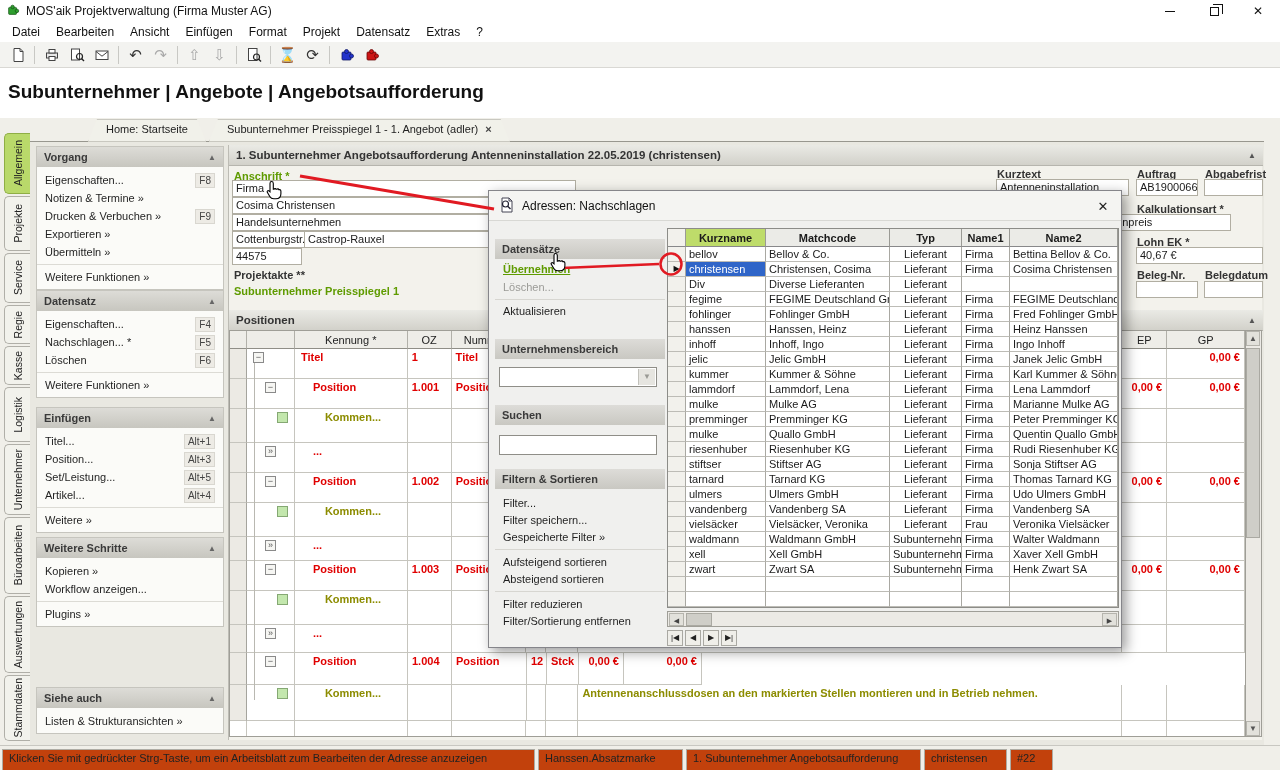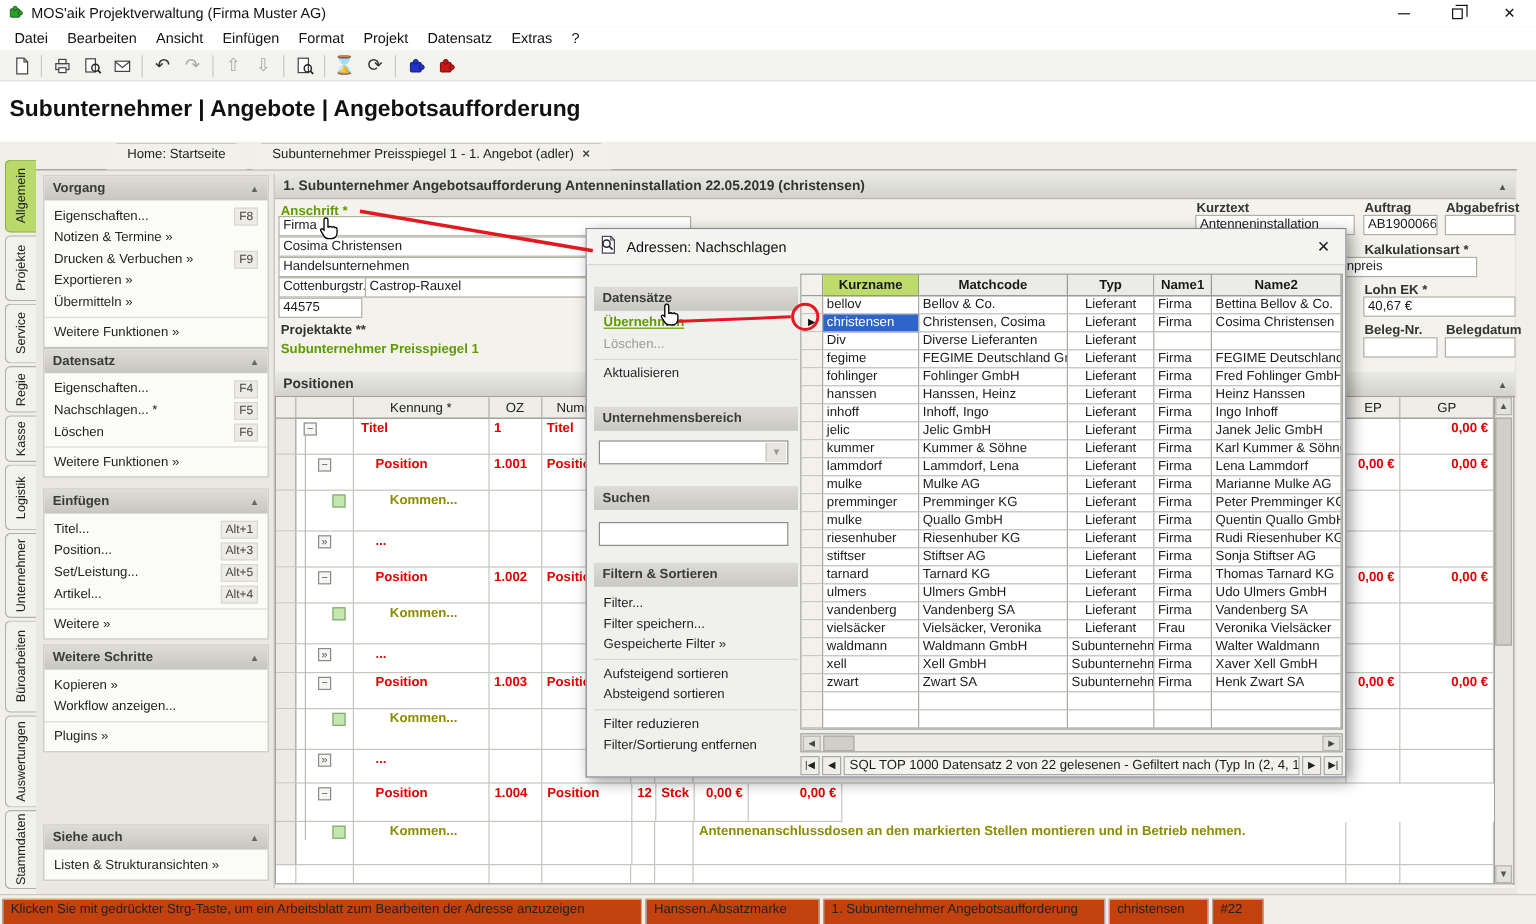--- a/index.html
+++ b/index.html
@@ -859,21 +859,20 @@
       </div>
 
     <div class="hscroll">
       <div class="hbtn" style="left:1px">◀</div>
       <div class="sthumb" style="left:18px;top:1px;width:26px;height:13px"></div>
       <div class="hbtn" style="right:1px">▶</div>
     </div>
     <div class="dnav">
       <div class="nbtn">|◀</div>
       <div class="nbtn">◀</div>
-      <div class="dstatus">SQL TOP 1000 Datensatz 2 von 22 gelesenen - Gefiltert nach (Typ In (2, 4, 1</div>
       <div class="nbtn">▶</div>
       <div class="nbtn">▶|</div>
     </div>
   </div>
 
   <div class="abs statusbar" id="statusbar">
       <div class="scell" style="left: 2px; width: 533px;">Klicken Sie mit gedrückter Strg-Taste, um ein Arbeitsblatt zum Bearbeiten der Adresse anzuzeigen</div>
       <div class="scell" style="left: 538px; width: 145px;">Hanssen.Absatzmarke</div>
       <div class="scell" style="left: 686px; width: 235px;">1. Subunternehmer Angebotsaufforderung</div>
       <div class="scell" style="left: 924px; width: 83px;">christensen</div>

